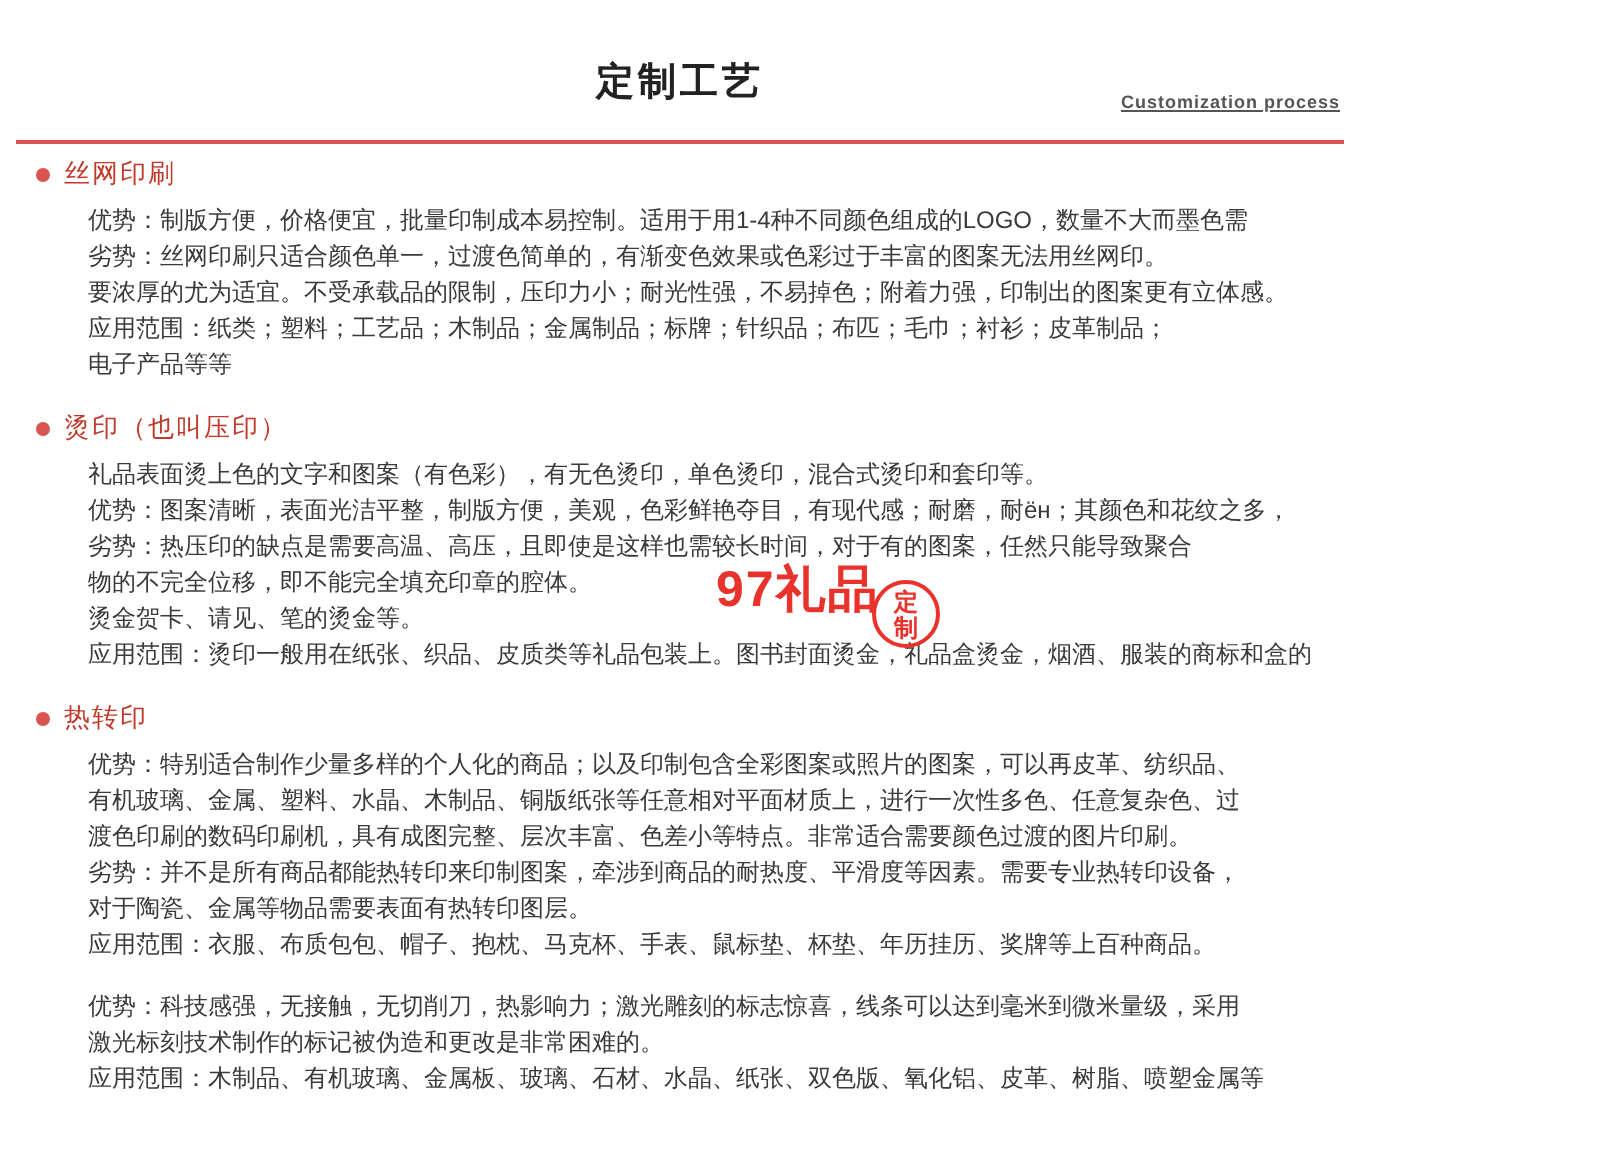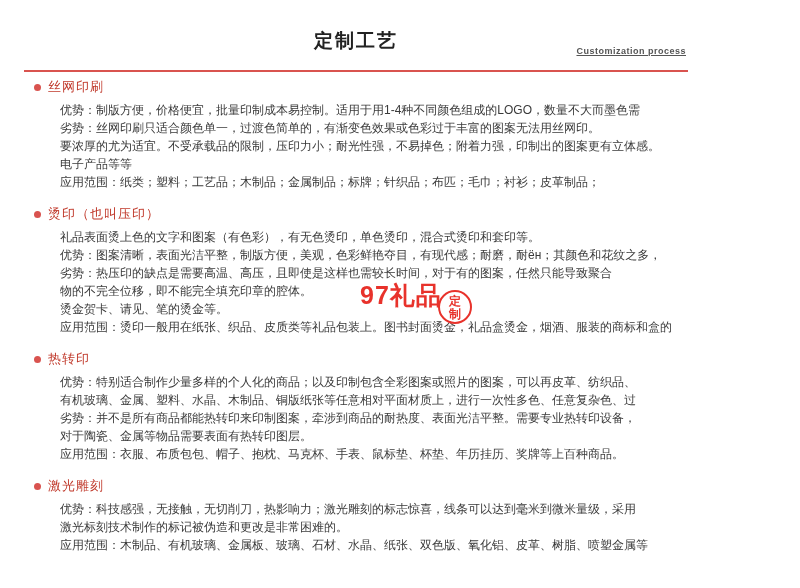--- a/index.html
+++ b/index.html
@@ -13,21 +13,20 @@
     font-family: "Liberation Sans", sans-serif;
     color: #333333;
     overflow: hidden;
     position: relative;
   }
   .page {
     position: relative;
     width: 680px;
     height: 588px;
     box-sizing: border-box;
-    margin-left: 16px;
   }
   .header {
     position: relative;
     padding-top: 28px;
     height: 62px;
     box-sizing: border-box;
   }
   .header-title {
     text-align: center;
     font-size: 19px;
@@ -86,21 +85,21 @@
   .para {
     font-size: 12px;
     line-height: 17px;
     color: #3a3a3a;
     margin: 0 0 1px 0;
     padding-left: 26px;
     text-align: justify;
   }
   .watermark {
     position: absolute;
-    left: 344px;
+    left: 358px;
     top: 282px;
     pointer-events: none;
     user-select: none;
   }
   .wm-text {
     font-size: 25px;
     font-weight: bold;
     color: #e8322b;
     letter-spacing: 1px;
     line-height: 26px;
@@ -136,22 +135,22 @@
   <div class="content">
 
     <div class="section">
       <div class="sec-head">
         <span class="bullet"></span>
         <span class="sec-title">丝网印刷</span>
       </div>
       <p class="para">优势：制版方便，价格便宜，批量印制成本易控制。适用于用1-4种不同颜色组成的LOGO，数量不大而墨色需</p>
       <p class="para">劣势：丝网印刷只适合颜色单一，过渡色简单的，有渐变色效果或色彩过于丰富的图案无法用丝网印。</p>
       <p class="para">要浓厚的尤为适宜。不受承载品的限制，压印力小；耐光性强，不易掉色；附着力强，印制出的图案更有立体感。</p>
+      <p class="para">应用范围：纸类；塑料；工艺品；木制品；金属制品；标牌；针织品；布匹；毛巾；衬衫；皮革制品；</p>
       <p class="para">电子产品等等</p>
-      <p class="para">应用范围：纸类；塑料；工艺品；木制品；金属制品；标牌；针织品；布匹；毛巾；衬衫；皮革制品；</p>
     </div>
 
     <div class="section">
       <div class="sec-head">
         <span class="bullet"></span>
         <span class="sec-title">烫印（也叫压印）</span>
       </div>
       <p class="para">礼品表面烫上色的文字和图案（有色彩），有无色烫印，单色烫印，混合式烫印和套印等。</p>
       <p class="para">优势：图案清晰，表面光洁平整，制版方便，美观，色彩鲜艳夺目，有现代感；耐磨，耐ён；其颜色和花纹之多，</p>
       <p class="para">劣势：热压印的缺点是需要高温、高压，且即使是这样也需较长时间，对于有的图案，任然只能导致聚合</p>
@@ -160,30 +159,27 @@
       <p class="para">应用范围：烫印一般用在纸张、织品、皮质类等礼品包装上。图书封面烫金，礼品盒烫金，烟酒、服装的商标和盒的</p>
     </div>
 
     <div class="section">
       <div class="sec-head">
         <span class="bullet"></span>
         <span class="sec-title">热转印</span>
       </div>
       <p class="para">优势：特别适合制作少量多样的个人化的商品；以及印制包含全彩图案或照片的图案，可以再皮革、纺织品、</p>
       <p class="para">有机玻璃、金属、塑料、水晶、木制品、铜版纸张等任意相对平面材质上，进行一次性多色、任意复杂色、过</p>
-      <p class="para">劣势：并不是所有商品都能热转印来印制图案，牵涉到商品的耐热度、表面光洁平整。需要专业热转印设备，</p>
+      <p class="para">渡色印刷的数码印刷机，具有成图完整、层次丰富、色差小等特点。非常适合需要颜色过渡的图片印刷。</p>
+      <p class="para">劣势：并不是所有商品都能热转印来印制图案，牵涉到商品的耐热度、平滑度等因素。需要专业热转印设备，</p>
       <p class="para">对于陶瓷、金属等物品需要表面有热转印图层。</p>
       <p class="para">应用范围：衣服、布质包包、帽子、抱枕、马克杯、手表、鼠标垫、杯垫、年历挂历、奖牌等上百种商品。</p>
     </div>
 
     <div class="section">
-      <div class="sec-head">
-        <span class="bullet"></span>
-        <span class="sec-title">激光雕刻</span>
-      </div>
       <p class="para">优势：科技感强，无接触，无切削刀，热影响力；激光雕刻的标志惊喜，线条可以达到毫米到微米量级，采用</p>
       <p class="para">激光标刻技术制作的标记被伪造和更改是非常困难的。</p>
       <p class="para">应用范围：木制品、有机玻璃、金属板、玻璃、石材、水晶、纸张、双色版、氧化铝、皮革、树脂、喷塑金属等</p>
     </div>
 
   </div>
 
   <div class="watermark">
     <div class="wm-text">97礼品</div>
     <div class="wm-circle">

